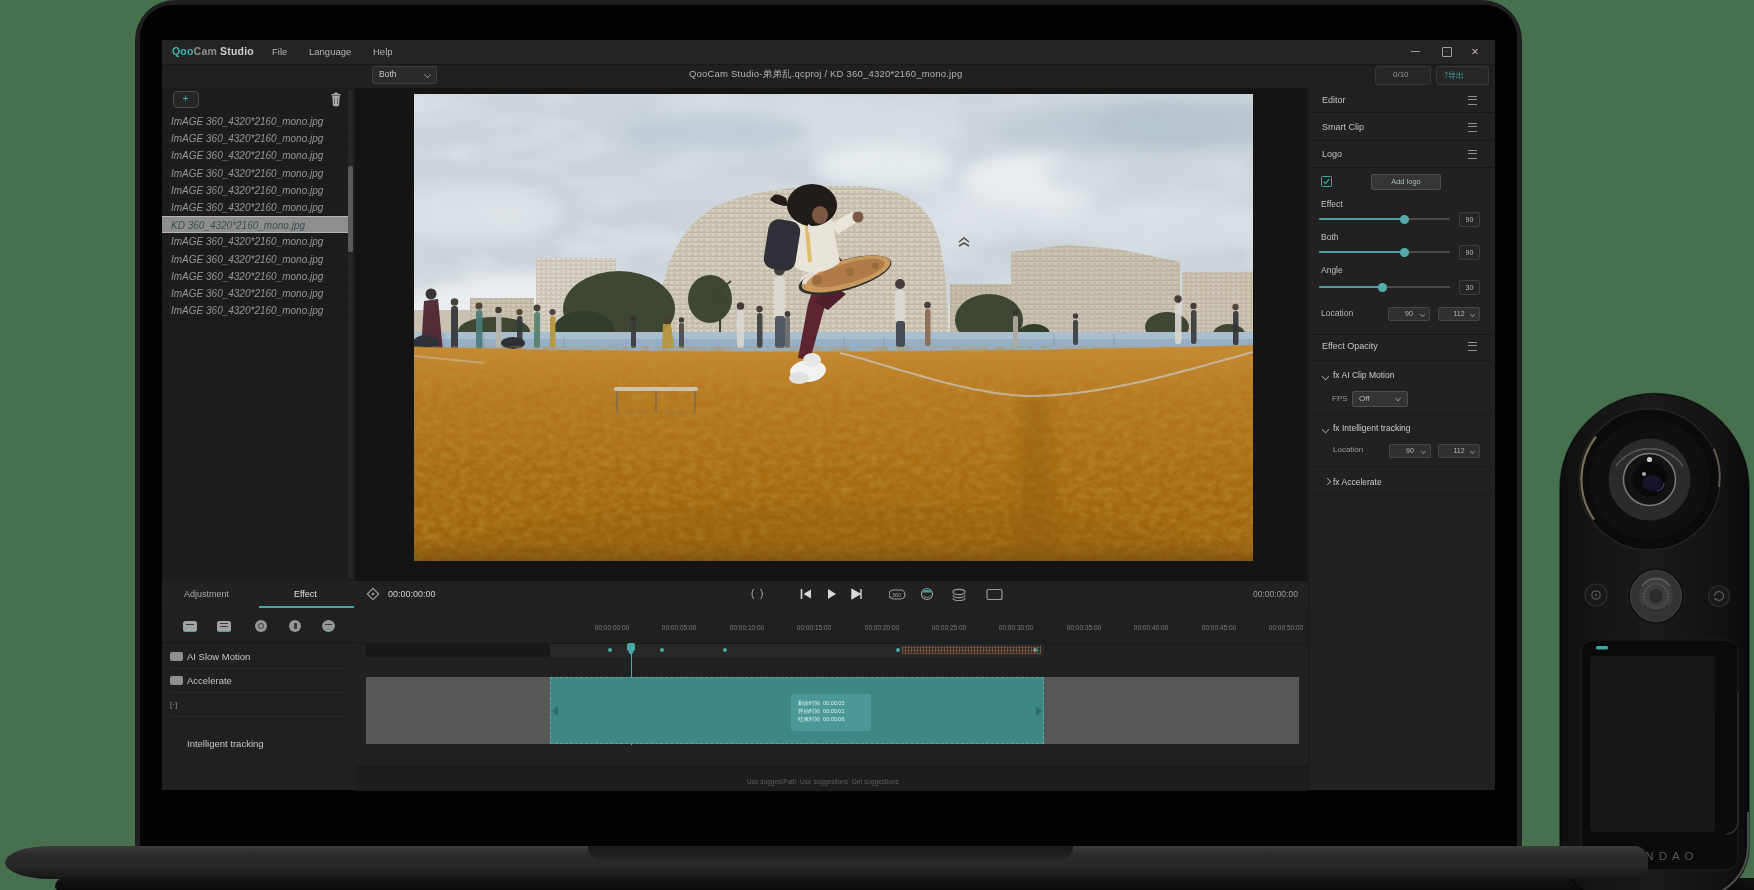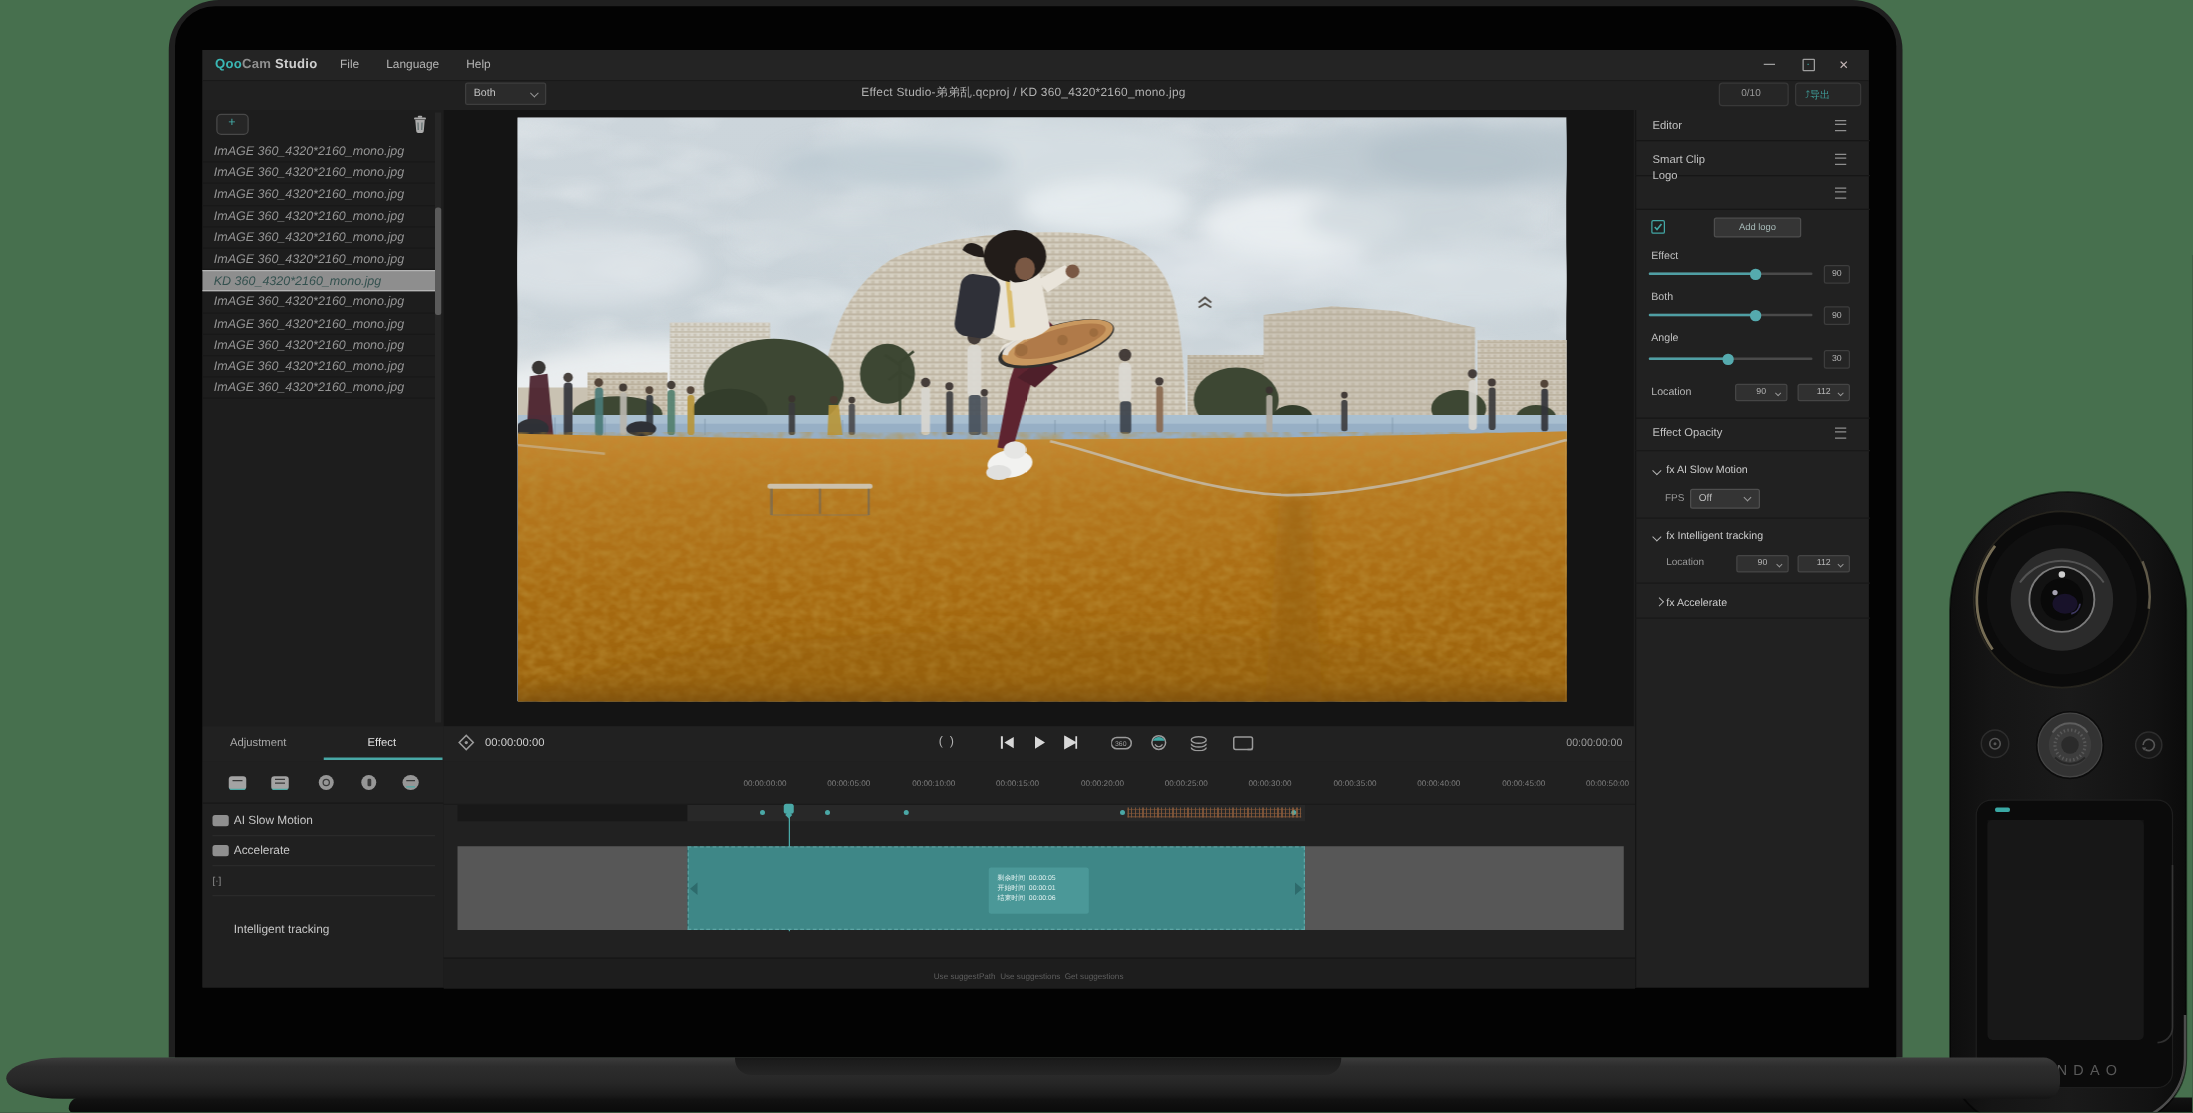--- a/index.html
+++ b/index.html
@@ -39,21 +39,21 @@
   <div class="abs txt" style="left:373px;top:46px;font-size:9.5px;">Help</div>
   <div class="abs" style="left:1411px;top:51px;width:9px;height:1.3px;background:#9e9e9e;"></div>
   <div class="abs" style="left:1442px;top:47px;width:7.5px;height:7.5px;border:1.1px solid #9e9e9e;border-radius:1px;"></div>
   <div class="abs" style="left:1445.5px;top:50.5px;width:1.5px;height:1.5px;background:#3a9a96;"></div>
   <div class="abs" style="left:1471px;top:45.5px;font-size:9.5px;color:#c4b6b6;">✕</div>
 
   <div class="abs" id="toolbar" style="left:162px;top:65px;width:1333px;height:23px;background:#202020;"></div>
   <div class="abs" style="left:372px;top:66px;width:63px;height:16px;background:#2b2b2b;border:1px solid #3e3e3e;border-radius:2px;"></div>
   <div class="abs txt" style="left:379px;top:69px;font-size:8.5px;color:#c4c4c4;">Both</div>
   <div class="abs" style="left:424px;top:71px;width:6px;height:6px;border-left:1.5px solid #9a9a9a;border-bottom:1.5px solid #9a9a9a;transform:rotate(-45deg) scale(.7);"></div>
-  <div class="abs txt" style="left:689px;top:68px;font-size:9.5px;letter-spacing:.2px;color:#b2b2b2;">Effect Studio-弟弟乱.qcproj / KD 360_4320*2160_mono.jpg</div>
+  <div class="abs txt" style="left:689px;top:68px;font-size:9.5px;letter-spacing:.2px;color:#b2b2b2;">QooCam Studio-弟弟乱.qcproj / KD 360_4320*2160_mono.jpg</div>
   <div class="abs" style="left:1375px;top:66px;width:54px;height:17px;background:#262626;border:1px solid #383838;border-radius:3px;"></div>
   <div class="abs txt" style="left:1393px;top:70px;font-size:8px;color:#9a9a9a;">0/10</div>
   <div class="abs" style="left:1436px;top:66px;width:51px;height:17px;background:#262626;border:1px solid #383838;border-radius:3px;"></div>
   <div class="abs" style="left:1444px;top:70px;font-size:8px;color:#3f9e9b;">⤴导出</div>
 
   <div class="abs" id="leftpanel" style="left:162px;top:88px;width:193px;height:493px;background:#1d1d1d;border-right:1px solid #141414;"></div>
   <div class="abs" style="left:172.5px;top:91px;width:24px;height:15px;background:#262626;border:1.2px solid #484848;border-radius:4px;color:#45b0ac;font-size:10px;line-height:14px;text-align:center;">+</div>
   <svg class="abs" style="left:330px;top:92px;" width="12" height="15" viewBox="0 0 12 15">
     <path d="M2.2 4 h7.6 l-0.8 9 a1.5 1.5 0 0 1 -1.5 1.3 h-3 a1.5 1.5 0 0 1 -1.5 -1.3 Z" fill="#ababab"></path>
     <rect x="1.2" y="2" width="9.6" height="1.6" rx="0.8" fill="#ababab"></rect>
@@ -273,21 +273,21 @@
   </svg>
   </div>
 
   <div class="abs" id="rightpanel" style="left:1308px;top:88px;width:187px;height:702px;background:#212121;border-left:1px solid #151515;box-sizing:border-box;"></div>
   <div class="abs txt" style="left:1322px;top:95px;font-size:9px;color:#c2c2c2;">Editor</div>
   <div class="abs hamb" style="left:1468px;top:96px;"></div>
   <div class="abs" style="left:1308px;top:112px;width:188px;height:1px;background:#161616;"></div>
   <div class="abs txt" style="left:1322px;top:122px;font-size:9px;color:#c2c2c2;">Smart Clip</div>
   <div class="abs hamb" style="left:1468px;top:123px;"></div>
   <div class="abs" style="left:1308px;top:140px;width:188px;height:1px;background:#161616;"></div>
-  <div class="abs txt" style="left:1322px;top:135px;font-size:9px;color:#c2c2c2;">Logo</div>
+  <div class="abs txt" style="left:1322px;top:149px;font-size:9px;color:#c2c2c2;">Logo</div>
   <div class="abs hamb" style="left:1468px;top:150px;"></div>
   <div class="abs" style="left:1308px;top:167px;width:188px;height:1px;background:#161616;"></div>
 
   <div class="abs" style="left:1321px;top:176px;width:9px;height:9px;border:1.3px solid #43a7a5;border-radius:1.5px;background:#1f1f1f;"></div>
   <svg class="abs" style="left:1322px;top:177px;" width="9" height="9" viewBox="0 0 9 9">
       <path d="M1.8 4.6 L3.6 6.6 L7.2 2.2" stroke="#43a7a5" stroke-width="1.3" fill="none"></path>
     </svg>
   <div class="abs" style="left:1371px;top:174px;width:68px;height:14px;background:#353535;border:1px solid #4e4e4e;border-radius:2px;color:#a9bcba;font-size:7.5px;line-height:14px;text-align:center;">Add logo</div>
   <div class="abs txt" style="left:1321px;top:199px;font-size:8.5px;color:#c0c0c0;">Effect</div>
   <div class="abs" style="left:1319px;top:218px;width:131px;height:2px;background:#4a4a4a;border-radius:1px;"></div>
@@ -306,21 +306,21 @@
   <div class="abs vbox" style="left:1459px;top:280px;">30</div>
   <div class="abs txt" style="left:1321px;top:308px;font-size:8.5px;color:#b5b5b5;">Location</div>
   <div class="abs nbox" style="left:1388px;top:307px;">90</div>
   <div class="abs nbox" style="left:1438px;top:307px;">112</div>
   <div class="abs" style="left:1308px;top:334px;width:188px;height:1px;background:#161616;"></div>
 
   <div class="abs txt" style="left:1322px;top:341px;font-size:9px;color:#c2c2c2;">Effect Opacity</div>
   <div class="abs hamb" style="left:1468px;top:342px;"></div>
   <div class="abs" style="left:1308px;top:360px;width:188px;height:1px;background:#191919;"></div>
   <div class="abs chevd" style="left:1322px;top:373px;"></div>
-  <div class="abs txt" style="left:1333px;top:370px;font-size:8.5px;color:#cccccc;">fx  AI Slow Motion</div>
+  <div class="abs txt" style="left:1333px;top:370px;font-size:8.5px;color:#cccccc;">fx  AI Clip Motion</div>
   <div class="abs txt" style="left:1332px;top:394px;font-size:8px;color:#9a9a9a;">FPS</div>
   <div class="abs" style="left:1352px;top:391px;width:54px;height:14px;background:#343434;border:1px solid #4e4e4e;border-radius:2px;"></div>
   <div class="abs txt" style="left:1359px;top:394px;font-size:8px;color:#bbbbbb;">Off</div>
   <div class="abs" style="left:1395px;top:395px;width:5px;height:5px;border-left:1.3px solid #9a9a9a;border-bottom:1.3px solid #9a9a9a;transform:rotate(-45deg) scale(.75);"></div>
   <div class="abs" style="left:1308px;top:414px;width:188px;height:1px;background:#191919;"></div>
   <div class="abs chevd" style="left:1322px;top:426px;"></div>
   <div class="abs txt" style="left:1333px;top:423px;font-size:8.5px;color:#cccccc;">fx  Intelligent tracking</div>
   <div class="abs txt" style="left:1333px;top:445px;font-size:8px;color:#9a9a9a;">Location</div>
   <div class="abs nbox" style="left:1389px;top:444px;">90</div>
   <div class="abs nbox" style="left:1438px;top:444px;">112</div>

